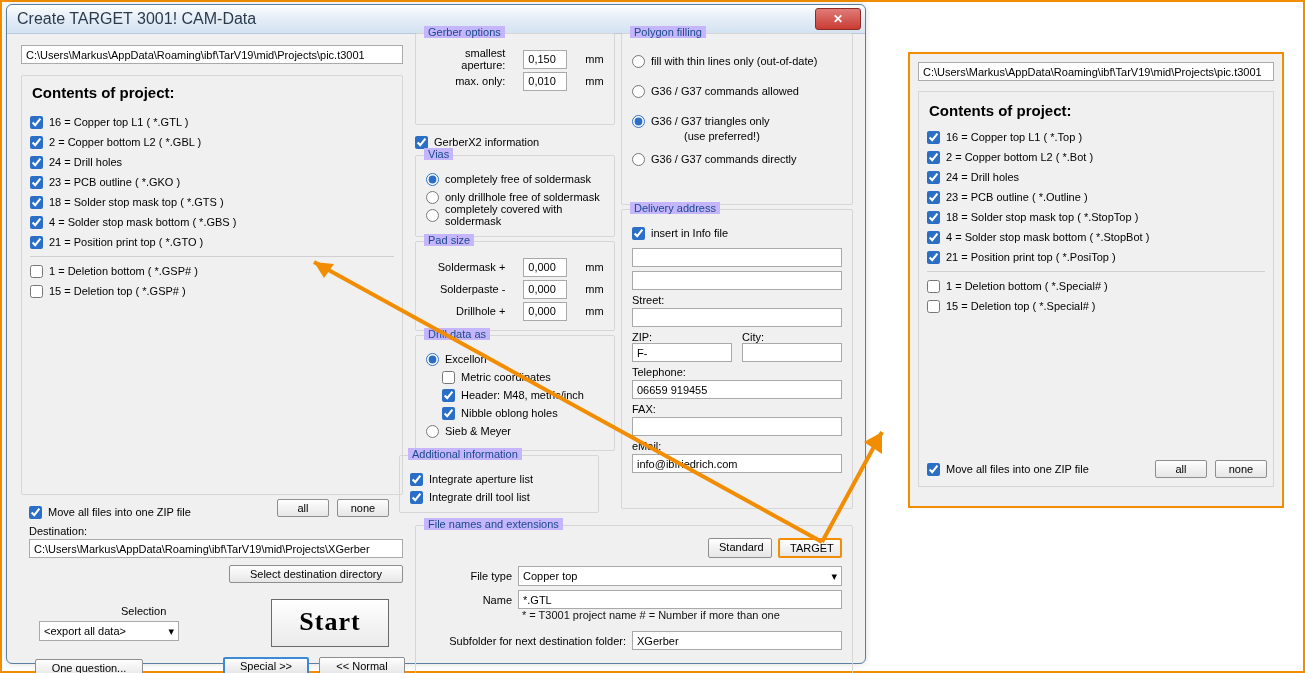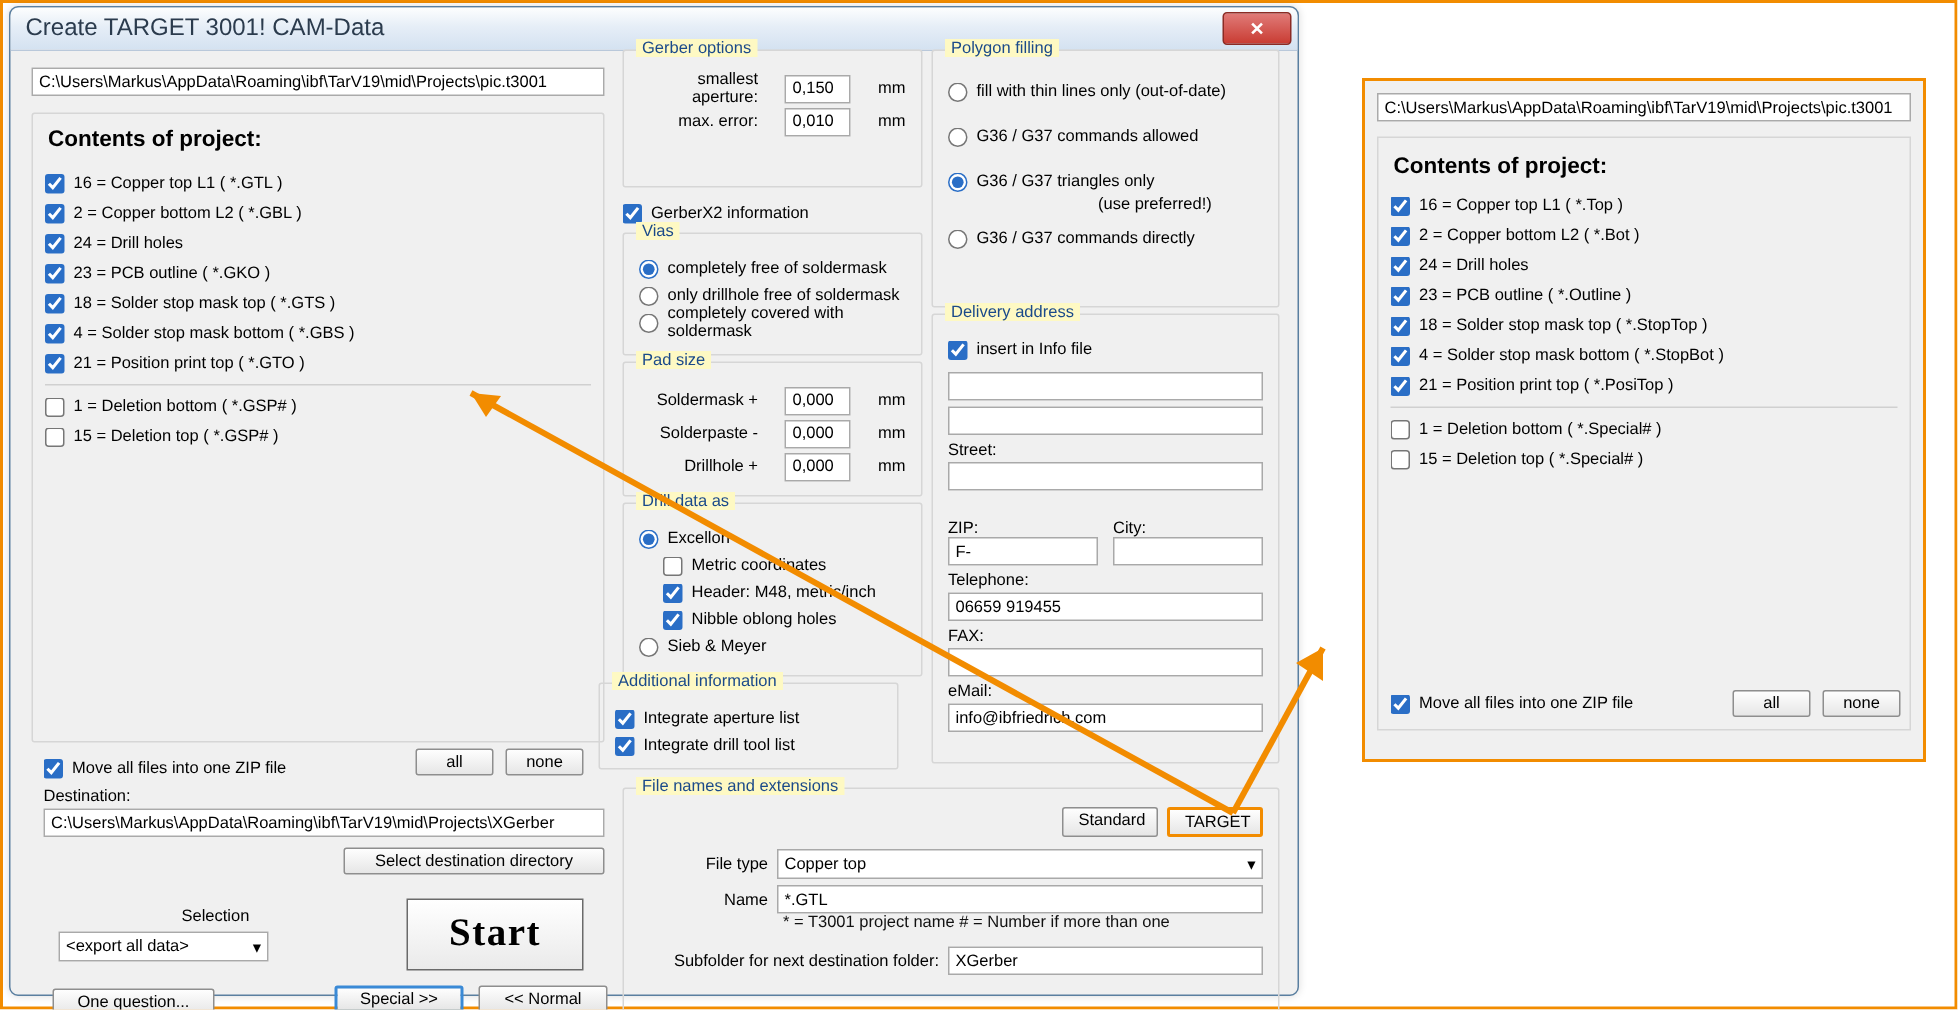--- a/index.html
+++ b/index.html
@@ -6,21 +6,21 @@
 .stage{position:relative;width:1305px;height:673px;border:2px solid #f28c00;box-sizing:border-box;background:#fff}
 .window{position:absolute;left:4px;top:2px;width:858px;height:658px;border:1px solid #5a7fa0;border-radius:6px;background:#f0f0f0;box-shadow:0 0 6px rgba(0,0,0,.15)}
 .titlebar{height:28px;background:linear-gradient(#fdfefe,#e6eef7 45%,#d4e2f1);border-bottom:1px solid #b9c8da;border-radius:6px 6px 0 0;display:flex;align-items:center;padding:0 4px 0 10px}
 .titlebar .title{flex:1;color:#2b3b4d;font-size:16px}
 .closebtn{width:44px;height:20px;background:linear-gradient(#e07b78,#c93c33);border:1px solid #8b2b24;border-radius:3px;display:flex;align-items:center;justify-content:center;color:#fff;font-weight:bold;font-size:12px;cursor:pointer}
 .body{position:absolute;top:28px;left:0;right:0;bottom:0}
 
 
 .sunken{border:1px solid #aaa;background:#fff;padding:2px 4px;box-sizing:border-box;height:19px;line-height:15px}
 .groupbox{border:1px solid #d6d6d6;border-radius:2px;position:absolute;padding:14px 10px 8px 10px;box-sizing:border-box}
-.groupbox>.legend{position:absolute;top:-8px;left:8px;background:#fef9c3;padding:0 4px;font-size:11px;color:#1b4a8a}
+.groupbox>.legend{position:absolute;top:-8px;left:8px;background:#c4b5fd;padding:0 4px;font-size:11px;color:#1b4a8a}
 .btn{background:linear-gradient(#fefefe,#e6e6e6);border:1px solid #8e8e8e;border-radius:2px;padding:2px 10px;font-size:11px;cursor:pointer;display:inline-block;text-align:center;box-sizing:border-box}
 .btn.blue{border:2px solid #3a8ad6;padding:1px 10px}
 .chk{display:flex;align-items:center;gap:6px;height:18px}
 .chk input{margin:0}
 .rad{display:flex;align-items:center;gap:6px;height:18px}
 .rad input{margin:0}
 .txtinput{border:1px solid #a9a9a9;background:#fff;height:19px;padding:1px 4px;box-sizing:border-box;font-size:11px}
 .sep{height:1px;background:#d0d0d0;margin:4px 0}
 
 
@@ -168,21 +168,21 @@
       <div class="btn normal">&lt;&lt;  Normal</div>
 
       <div class="groupbox gb-gerber" style="left:408px">
         <div class="legend">Gerber options</div>
         <div class="valrow">
           <span class="lab">smallest aperture:</span>
           <input class="txtinput inp" value="0,150" style="">
           <span class="u">mm</span>
         </div>
         <div class="valrow">
-          <span class="lab">max. error:</span>
+          <span class="lab">max. only:</span>
           <input class="txtinput inp" value="0,010" style="">
           <span class="u">mm</span>
         </div>
       </div>
       <div class="chk gerberx2">
         <input type="checkbox" checked="" style="">
         <span>GerberX2 information</span>
       </div>
 
       <div class="groupbox gb-vias" style="left:408px">
@@ -263,40 +263,40 @@
             <span>fill with thin lines only (out-of-date)</span>
           </div>
         <div class="rad" style="margin-top:12px">
             <input type="radio" name="poly" style="">
             <span>G36 / G37 commands allowed</span>
           </div>
         <div class="rad" style="margin-top:12px">
             <input type="radio" name="poly" checked="" style="">
             <span>G36 / G37 triangles only</span>
           </div>
-        <div style="margin-left:100px;color:#000">(use preferred!)</div>
+        <div style="margin-left:52px;color:#000">(use preferred!)</div>
         <div class="rad" style="margin-top:8px">
             <input type="radio" name="poly" style="">
             <span>G36 / G37 commands directly</span>
           </div>
       </div>
 
       <div class="groupbox gb-deliv" style="left:614px">
         <div class="legend">Delivery address</div>
         <div class="chk">
             <input type="checkbox" checked="" style="">
             <span>insert in Info file</span>
           </div>
         <input class="txtinput" style="width: 100%; margin-top: 6px;">
         <input class="txtinput" style="width: 100%; margin-top: 4px;">
         <div class="field">
             <span class="lab">Street:</span>
             <input class="txtinput inp" style="">
           </div>
-        <div class="twocol" style="margin-top:19px">
+        <div class="twocol" style="margin-top:4px">
           <div><span class="lab">ZIP:</span><input class="txtinput" style="width: 100%;" value="F-"></div>
           <div><span class="lab">City:</span><input class="txtinput" style="width: 100%;"></div>
         </div>
         <div class="field">
             <span class="lab">Telephone:</span>
             <input class="txtinput inp" value="06659 919455" style="">
           </div>
         <div class="field">
             <span class="lab">FAX:</span>
             <input class="txtinput inp" style="">

